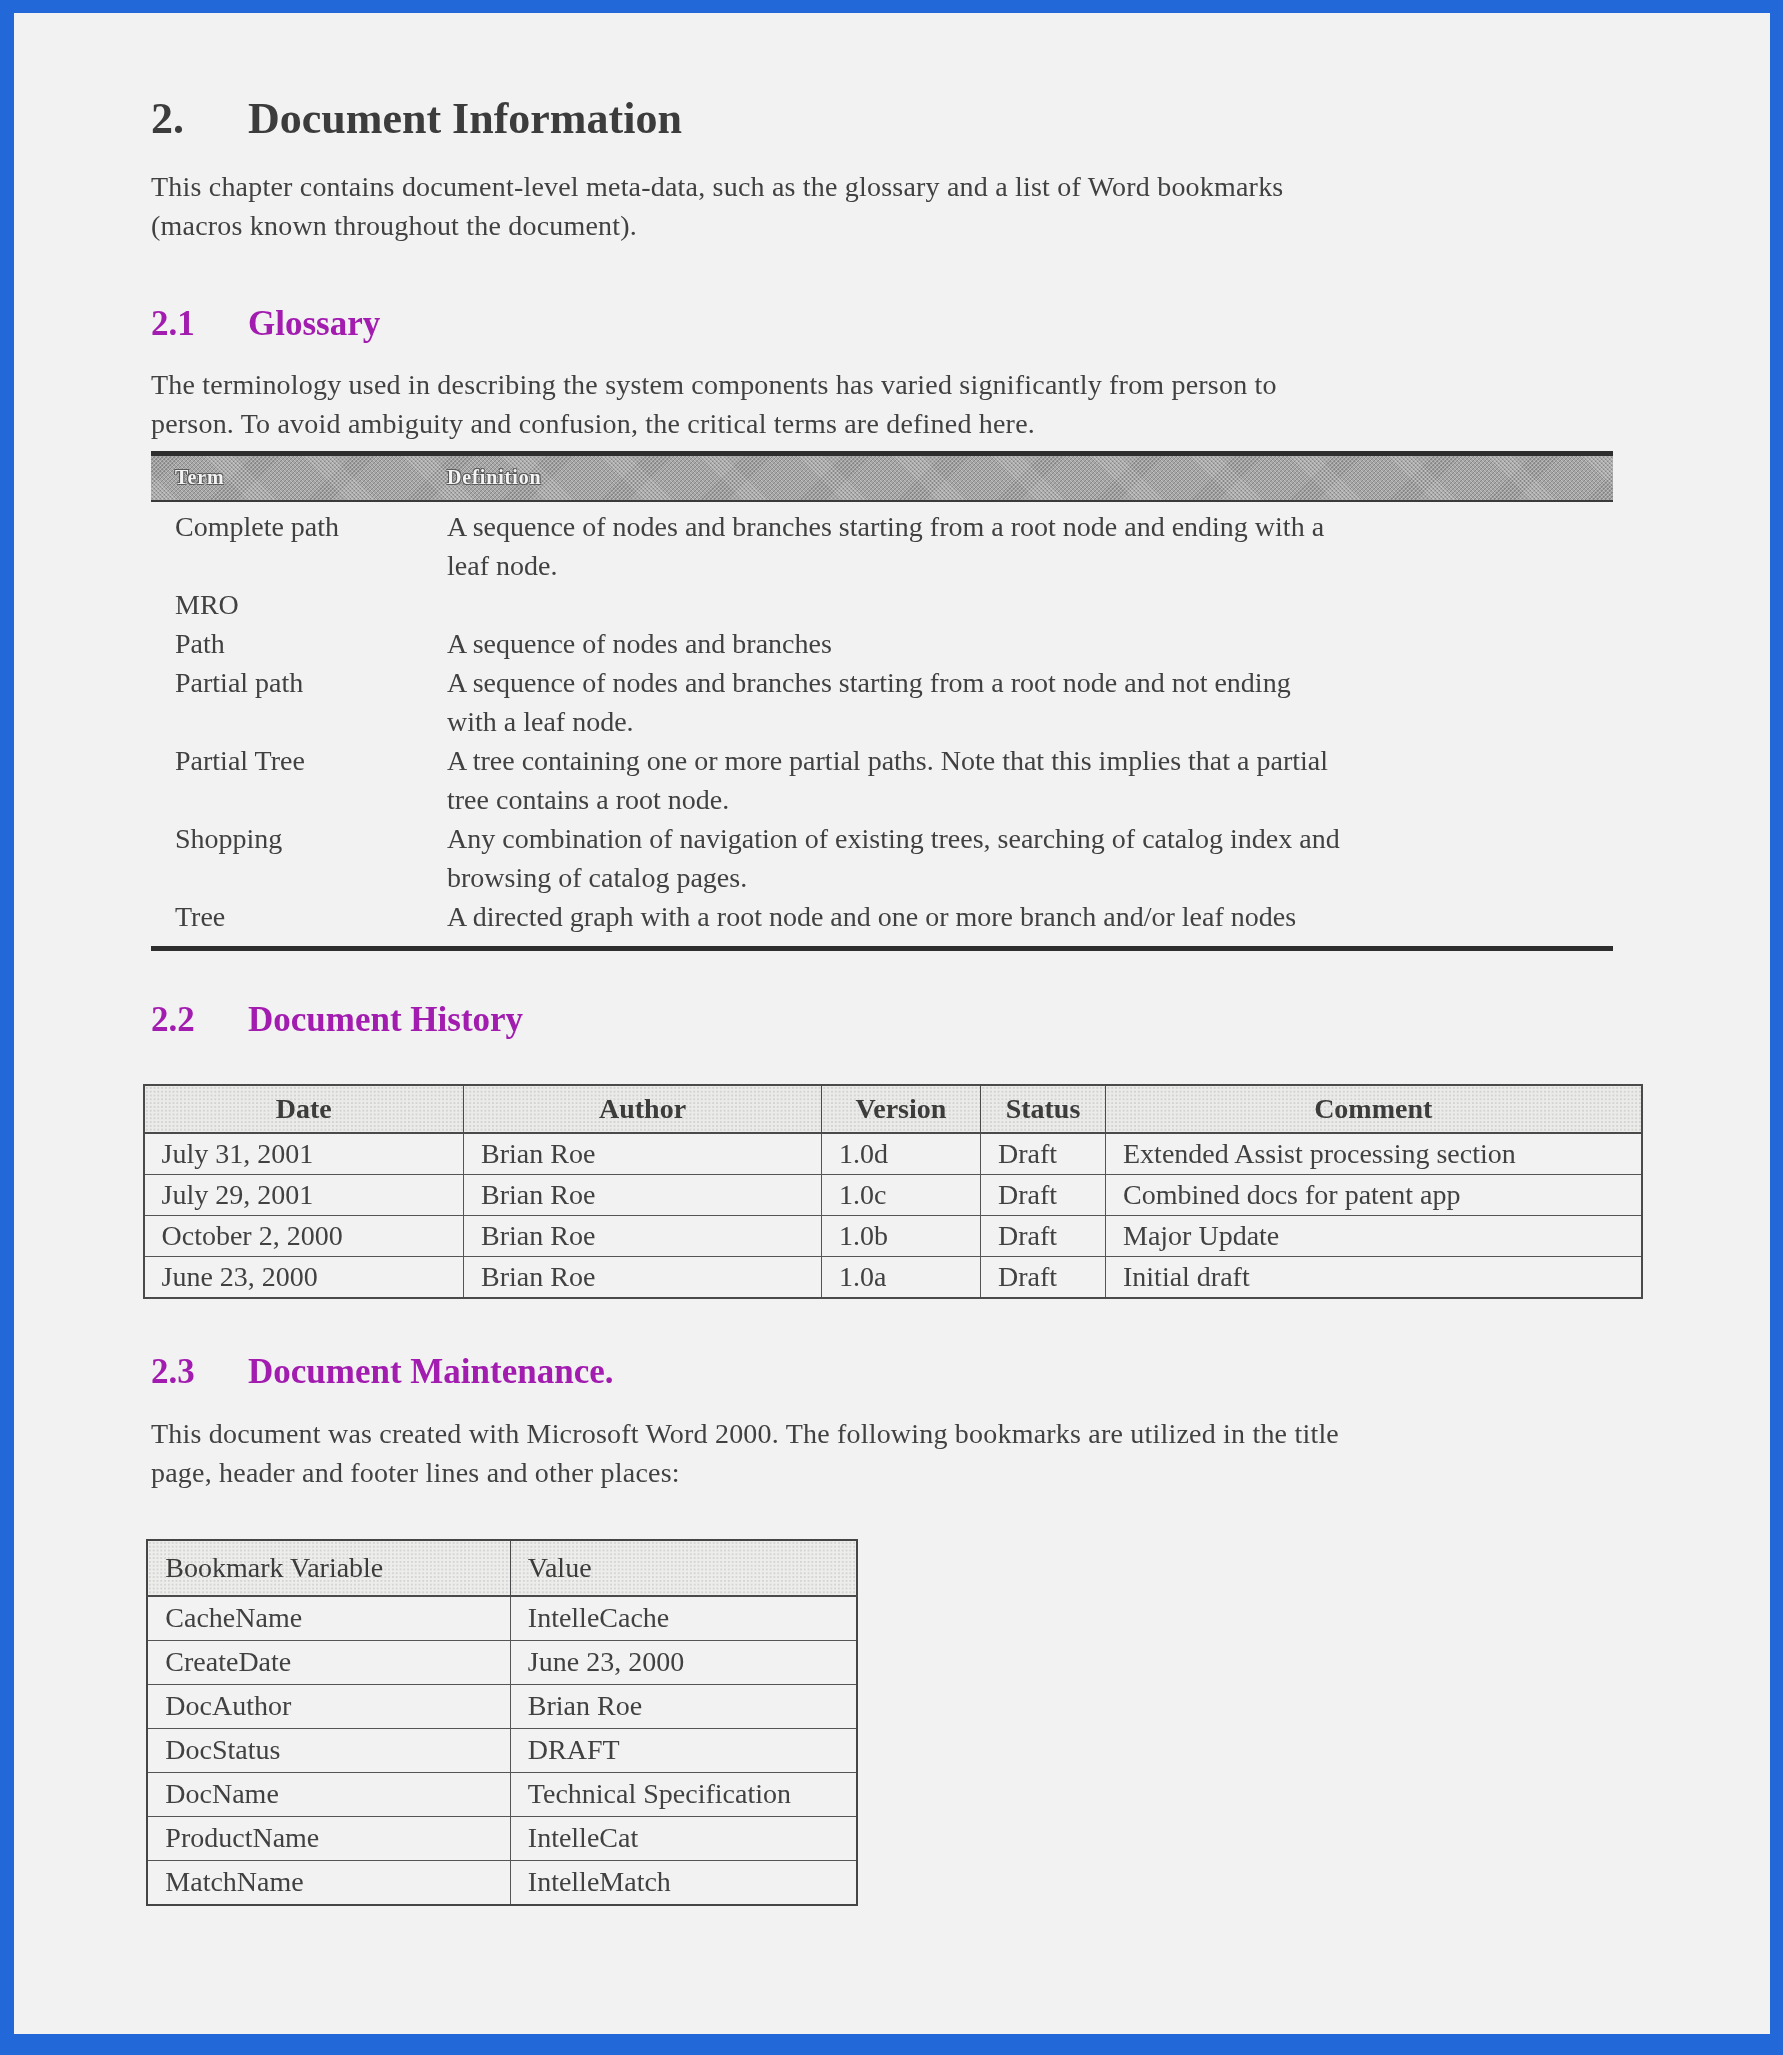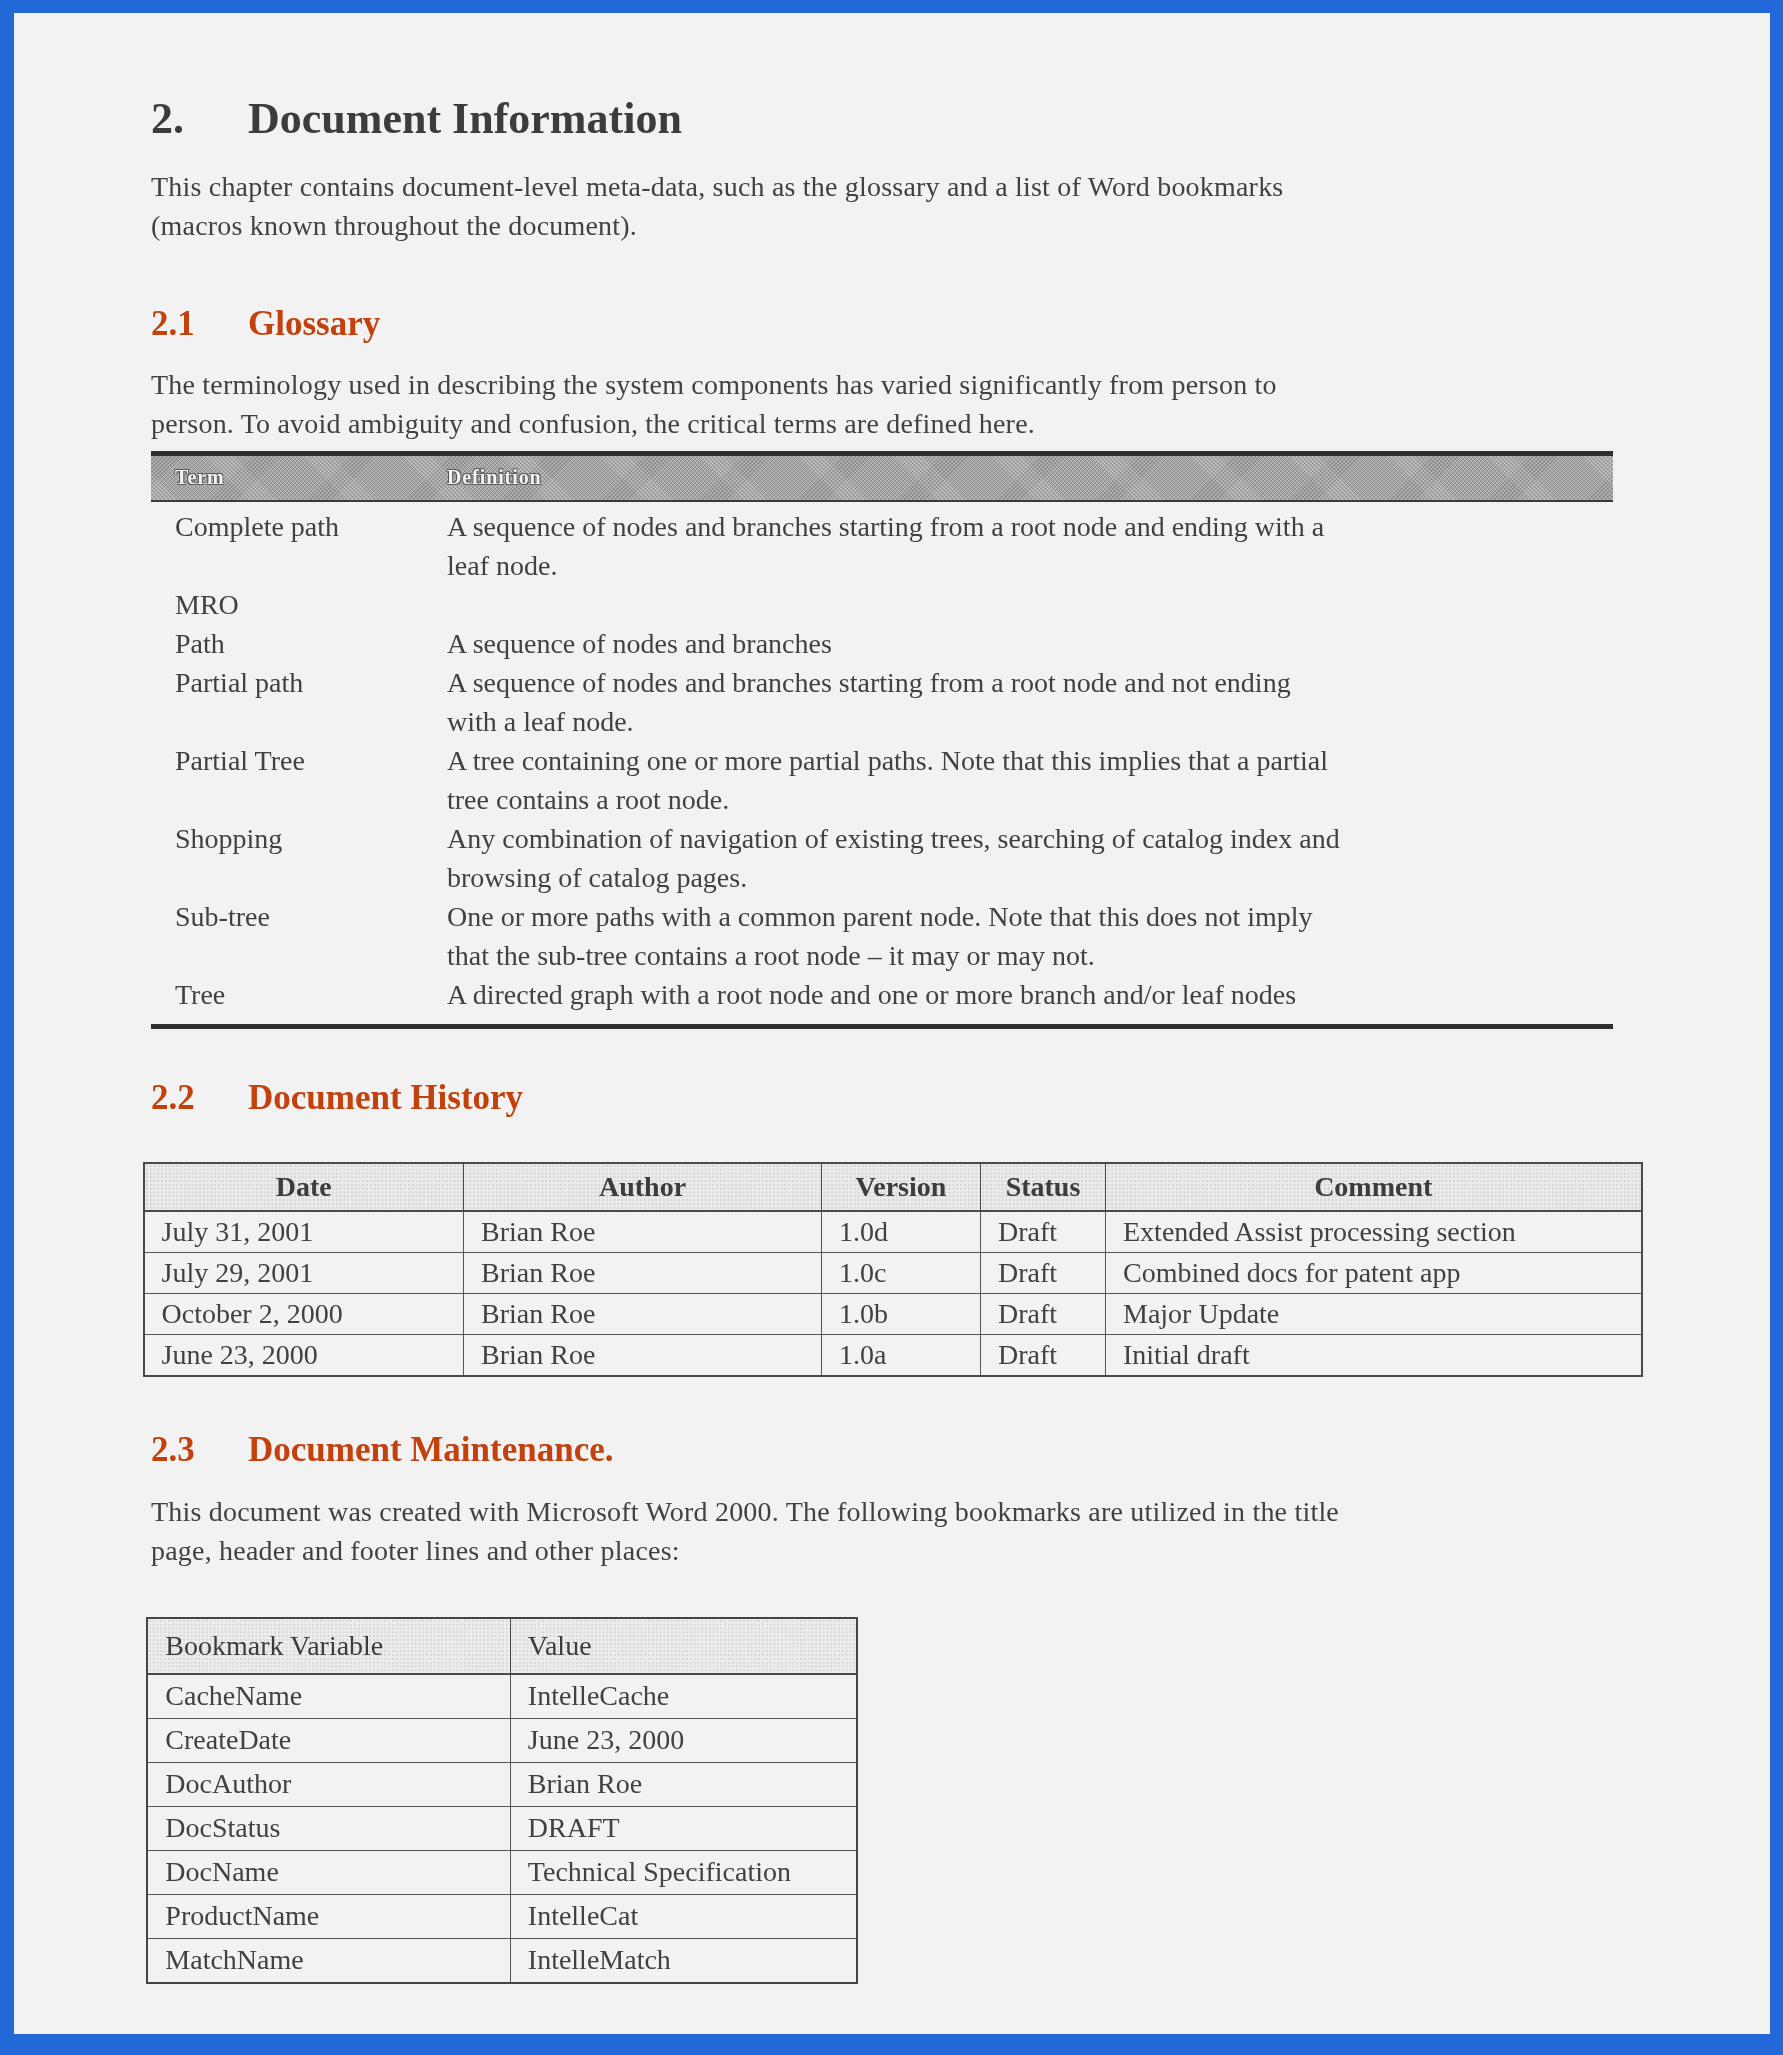--- a/index.html
+++ b/index.html
@@ -13,21 +13,21 @@
   .page{
     position:absolute;left:14px;top:13.2px;right:14px;bottom:21px;
     background:#f2f2f3;
     overflow:hidden;
   }
   .content{padding:80px 151px 0 137px;}
 
   
   .h1{display:flex;font-weight:bold;font-size:44px;color:#3c3c3c;margin:0;}
   .h1 .num{flex:0 0 97px;}
-  .h2{display:flex;font-weight:bold;font-size:35px;color:#c2410c;margin:0;}
+  .h2{display:flex;font-weight:bold;font-size:35px;color:#a21caf;margin:0;}
   .h2 .num{flex:0 0 97px;}
 
   .para{
     font-size:28px;line-height:39px;margin:0;
     white-space:pre-line;
     letter-spacing:0.2px;
   }
   .mt24{margin-top:23px;} .mt60{margin-top:59px;} .mt22{margin-top:21px;}
   .mt48{margin-top:44px;} .mt50{margin-top:49px;} .mt20{margin-top:19px;}
 
@@ -145,25 +145,20 @@
           </div>
           <div class="g-row">
             <span class="g-term">Partial Tree</span>
             <span class="g-def">A tree containing one or more partial paths.  Note that this implies that a partial
 tree contains a root node.</span>
           </div>
           <div class="g-row">
             <span class="g-term">Shopping</span>
             <span class="g-def">Any combination of navigation of existing trees, searching of catalog index and
 browsing of catalog pages.</span>
-          </div>
-          <div class="g-row">
-            <span class="g-term">Sub-tree</span>
-            <span class="g-def">One or more paths with a common parent node.  Note that this does not imply
-that the sub-tree contains a root node – it may or may not.</span>
           </div>
           <div class="g-row">
             <span class="g-term">Tree</span>
             <span class="g-def">A directed graph with a root node and one or more branch and/or leaf nodes</span>
           </div>
         </div>
     </div>
 
     <div class="h2 mt50">
       <span class="num">2.2</span>

